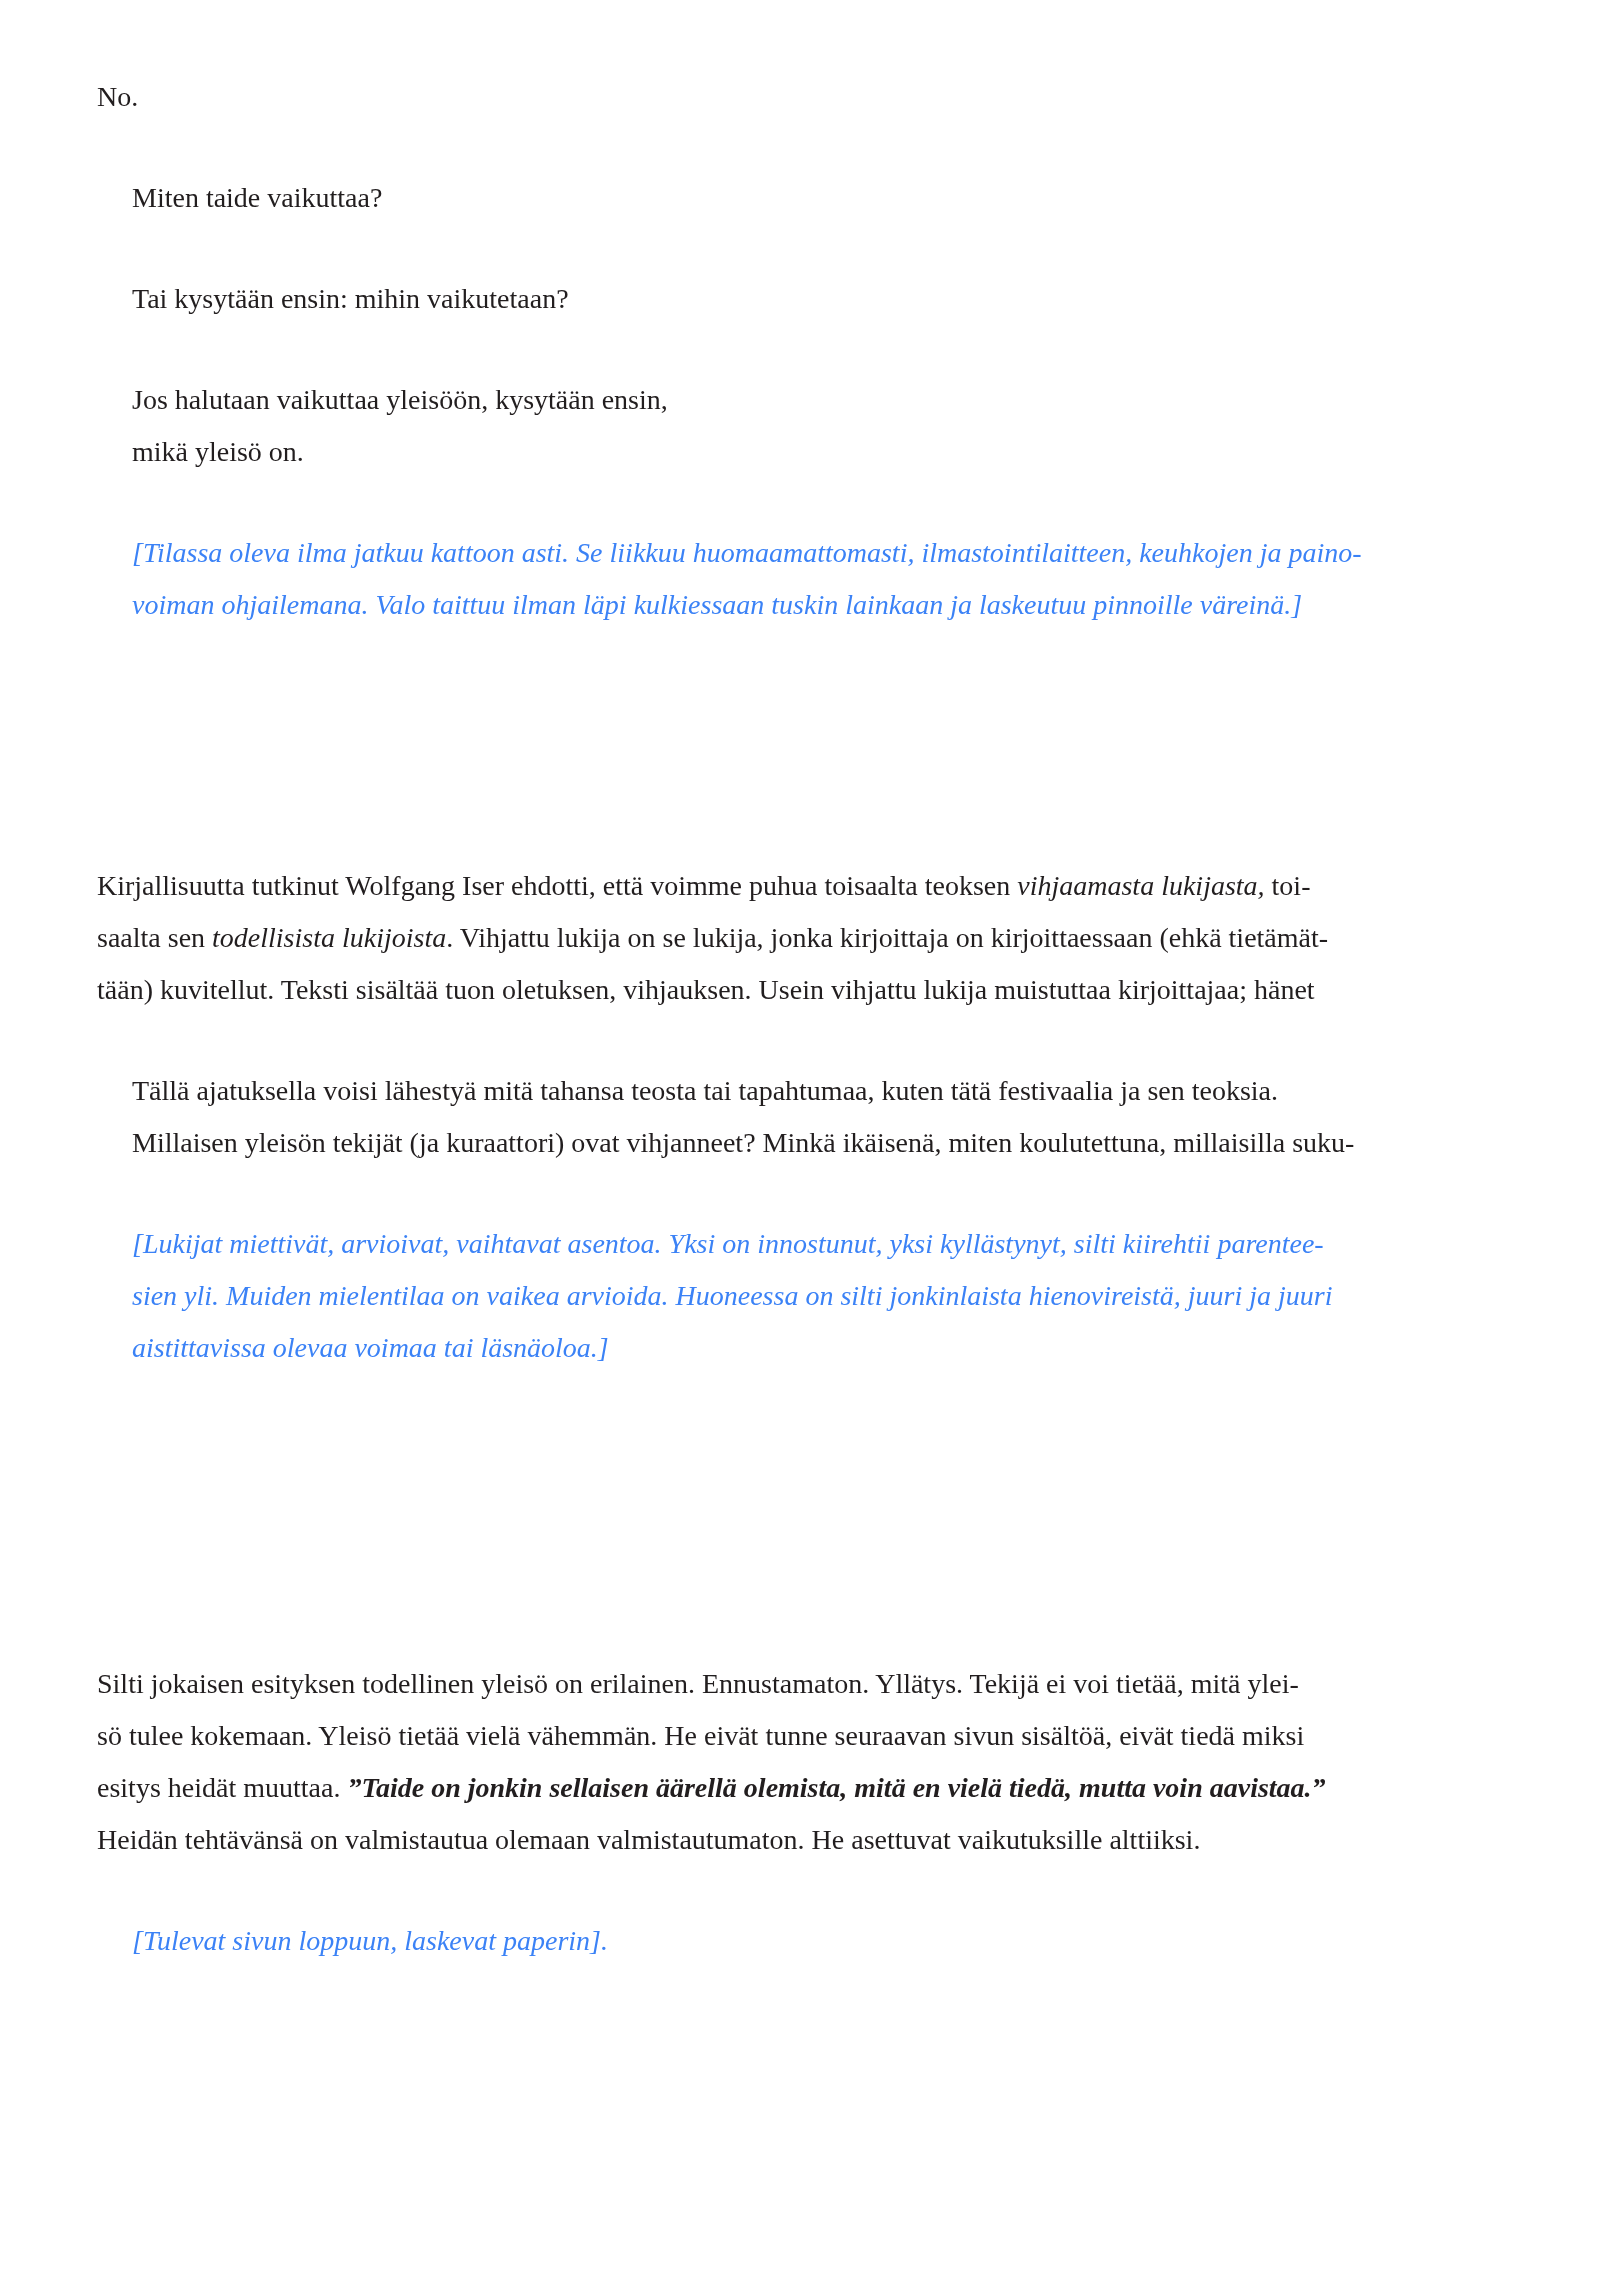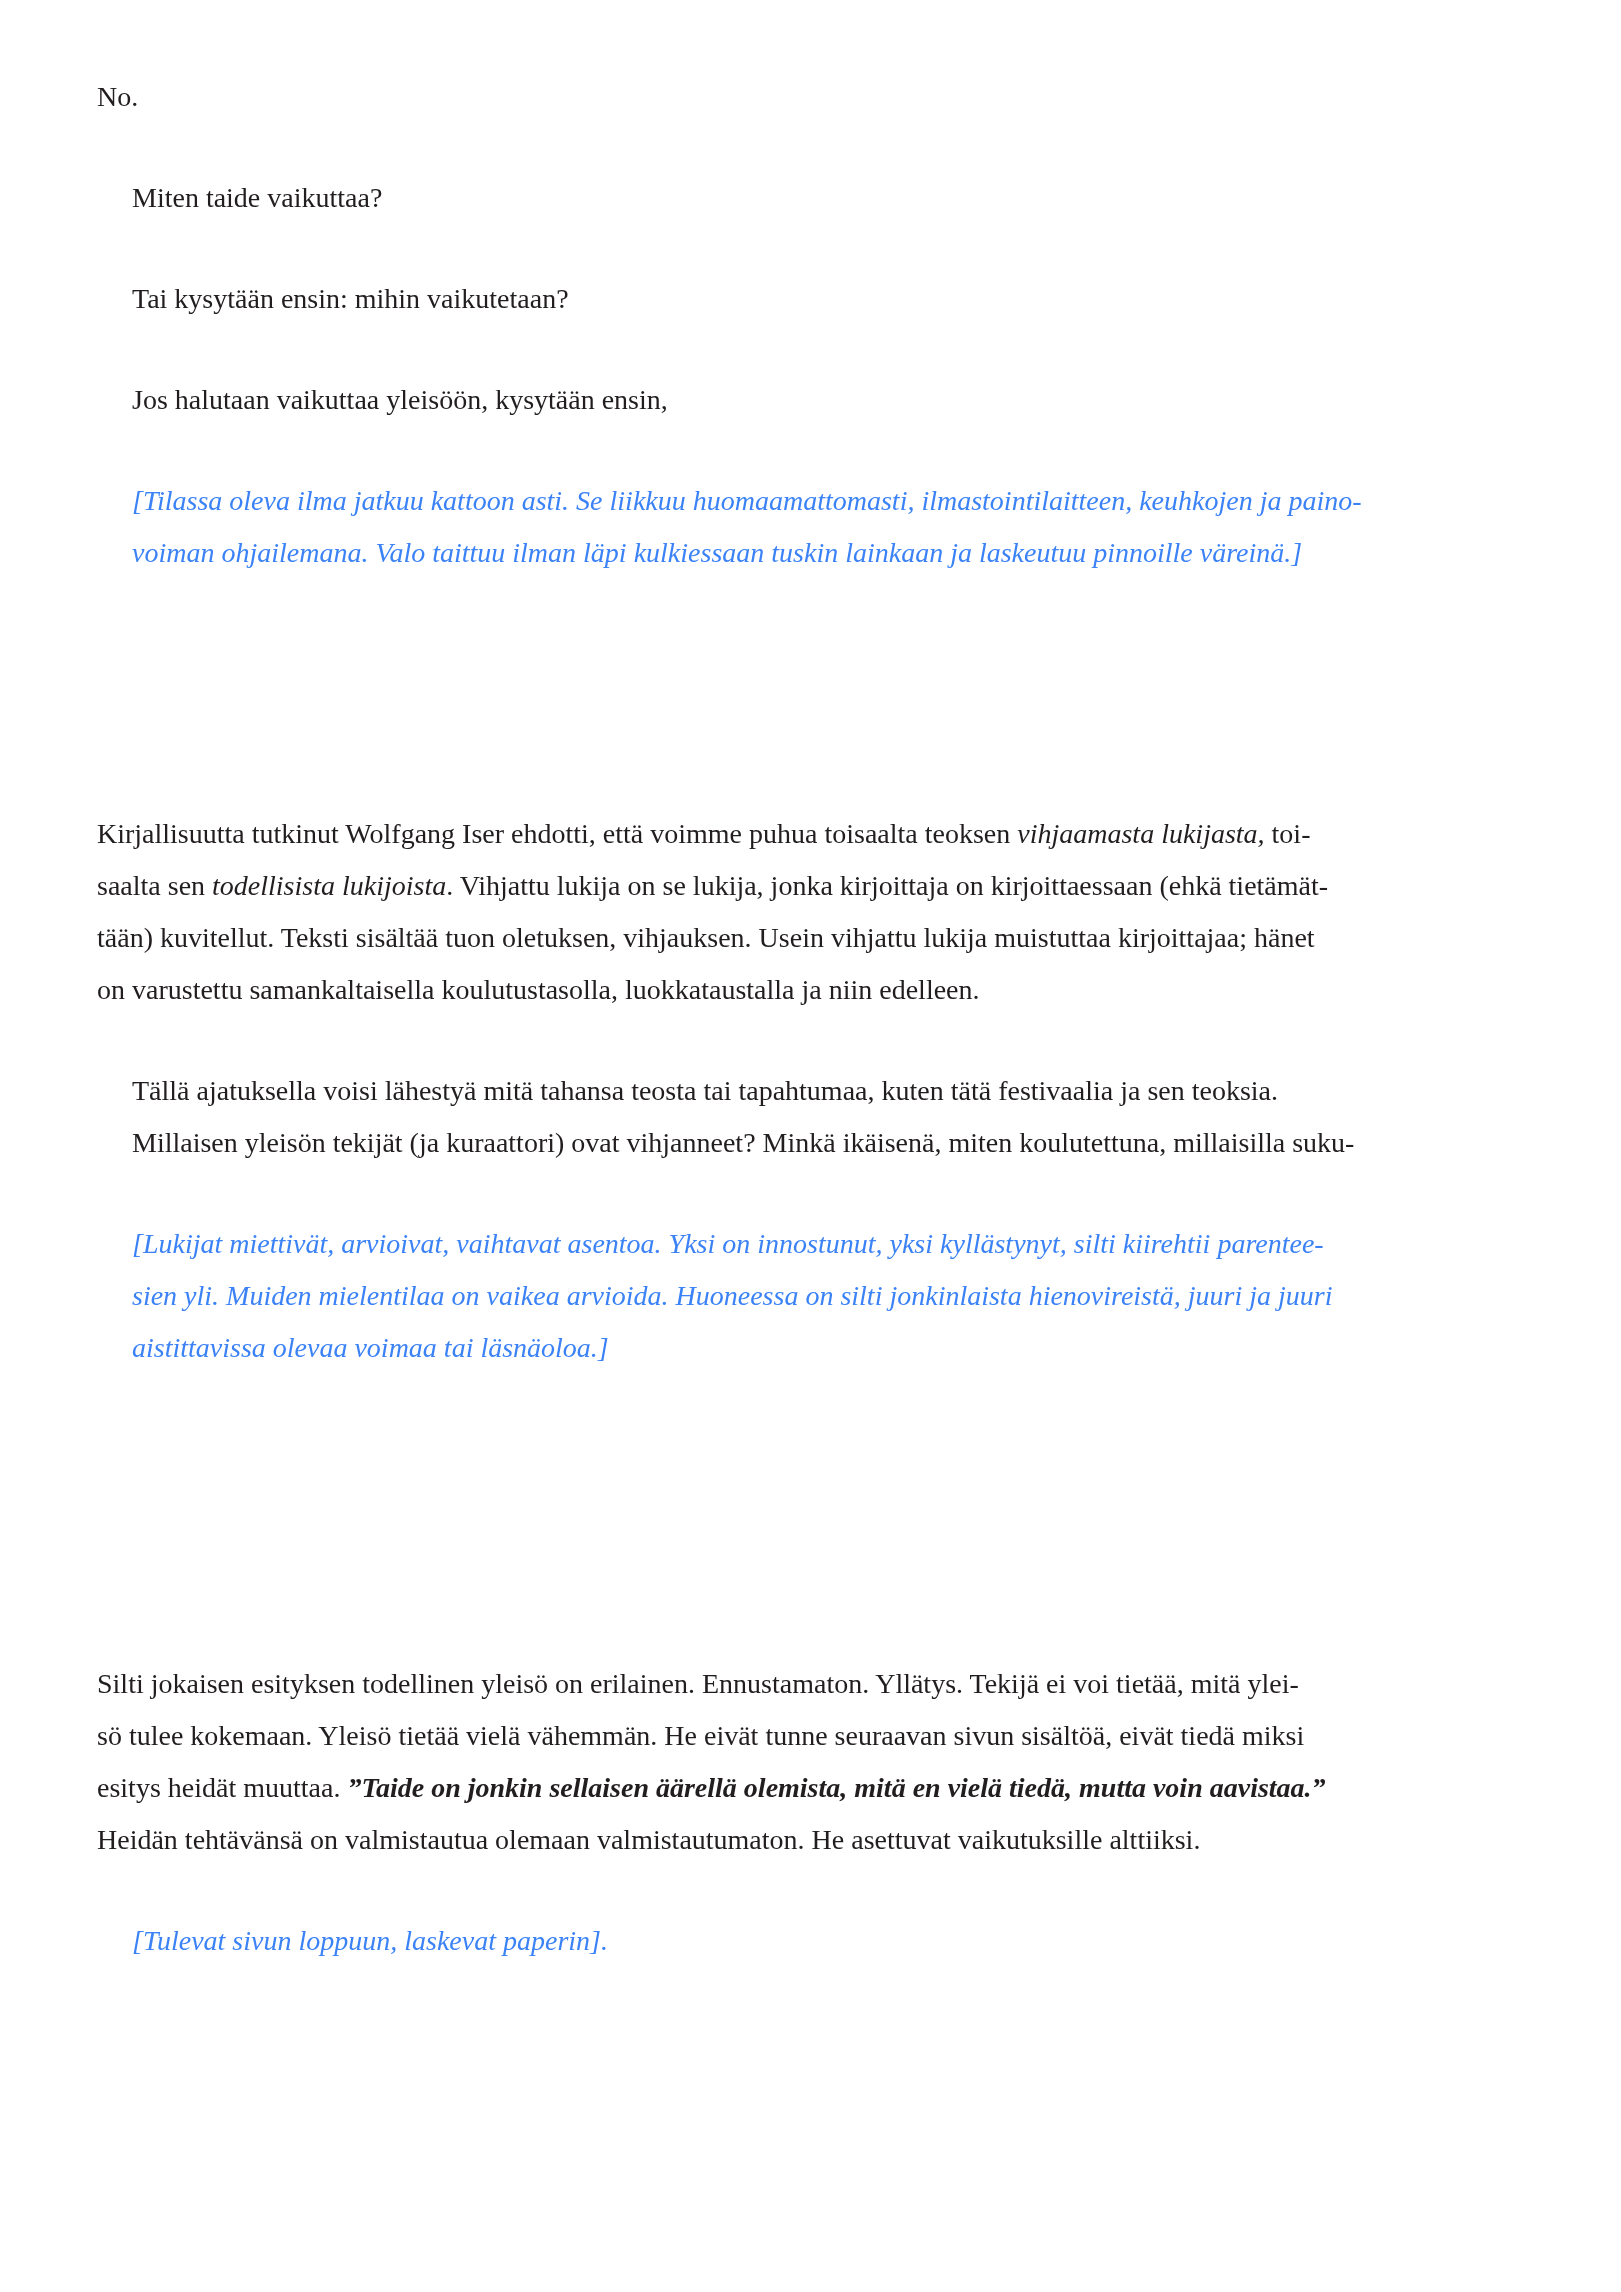--- a/index.html
+++ b/index.html
@@ -46,32 +46,32 @@
   <p class="para gap-std">
     <span class="line">Miten taide vaikuttaa?</span>
   </p>
 
   <p class="para gap-std">
     <span class="line">Tai kysytään ensin: mihin vaikutetaan?</span>
   </p>
 
   <div class="para gap-std">
     <div class="line">Jos halutaan vaikuttaa yleisöön, kysytään ensin,</div>
+    <div class="line">mikä yleisö on.</div>
   </div>
 
   <div class="para stage gap-std">
     <div class="line">[Tilassa oleva ilma jatkuu kattoon asti. Se liikkuu huomaamattomasti, ilmastointilaitteen, keuhkojen ja paino-</div>
     <div class="line">voiman ohjailemana. Valo taittuu ilman läpi kulkiessaan tuskin lainkaan ja laskeutuu pinnoille väreinä.]</div>
   </div>
 
   <div class="para gap-large">
     <div class="line"><span>Kirjallisuutta tutkinut Wolfgang Iser ehdotti, että voimme puhua toisaalta teoksen </span><span class="it">vihjaamasta lukijasta,</span><span> toi-</span></div>
     <div class="line"><span>saalta sen </span><span class="it">todellisista lukijoista</span><span>. Vihjattu lukija on se lukija, jonka kirjoittaja on kirjoittaessaan (ehkä tietämät-</span></div>
     <div class="line">tään) kuvitellut. Teksti sisältää tuon oletuksen, vihjauksen. Usein vihjattu lukija muistuttaa kirjoittajaa; hänet</div>
-    <div class="line">on varustettu samankaltaisella koulutustasolla, luokkataustalla ja niin edelleen.</div>
   </div>
 
   <div class="para gap-std">
     <div class="line">Tällä ajatuksella voisi lähestyä mitä tahansa teosta tai tapahtumaa, kuten tätä festivaalia ja sen teoksia.</div>
     <div class="line">Millaisen yleisön tekijät (ja kuraattori) ovat vihjanneet? Minkä ikäisenä, miten koulutettuna, millaisilla suku-</div>
   </div>
 
   <div class="para stage gap-std">
     <div class="line">[Lukijat miettivät, arvioivat, vaihtavat asentoa. Yksi on innostunut, yksi kyllästynyt, silti kiirehtii parentee-</div>
     <div class="line">sien yli. Muiden mielentilaa on vaikea arvioida. Huoneessa on silti jonkinlaista hienovireistä, juuri ja juuri</div>

